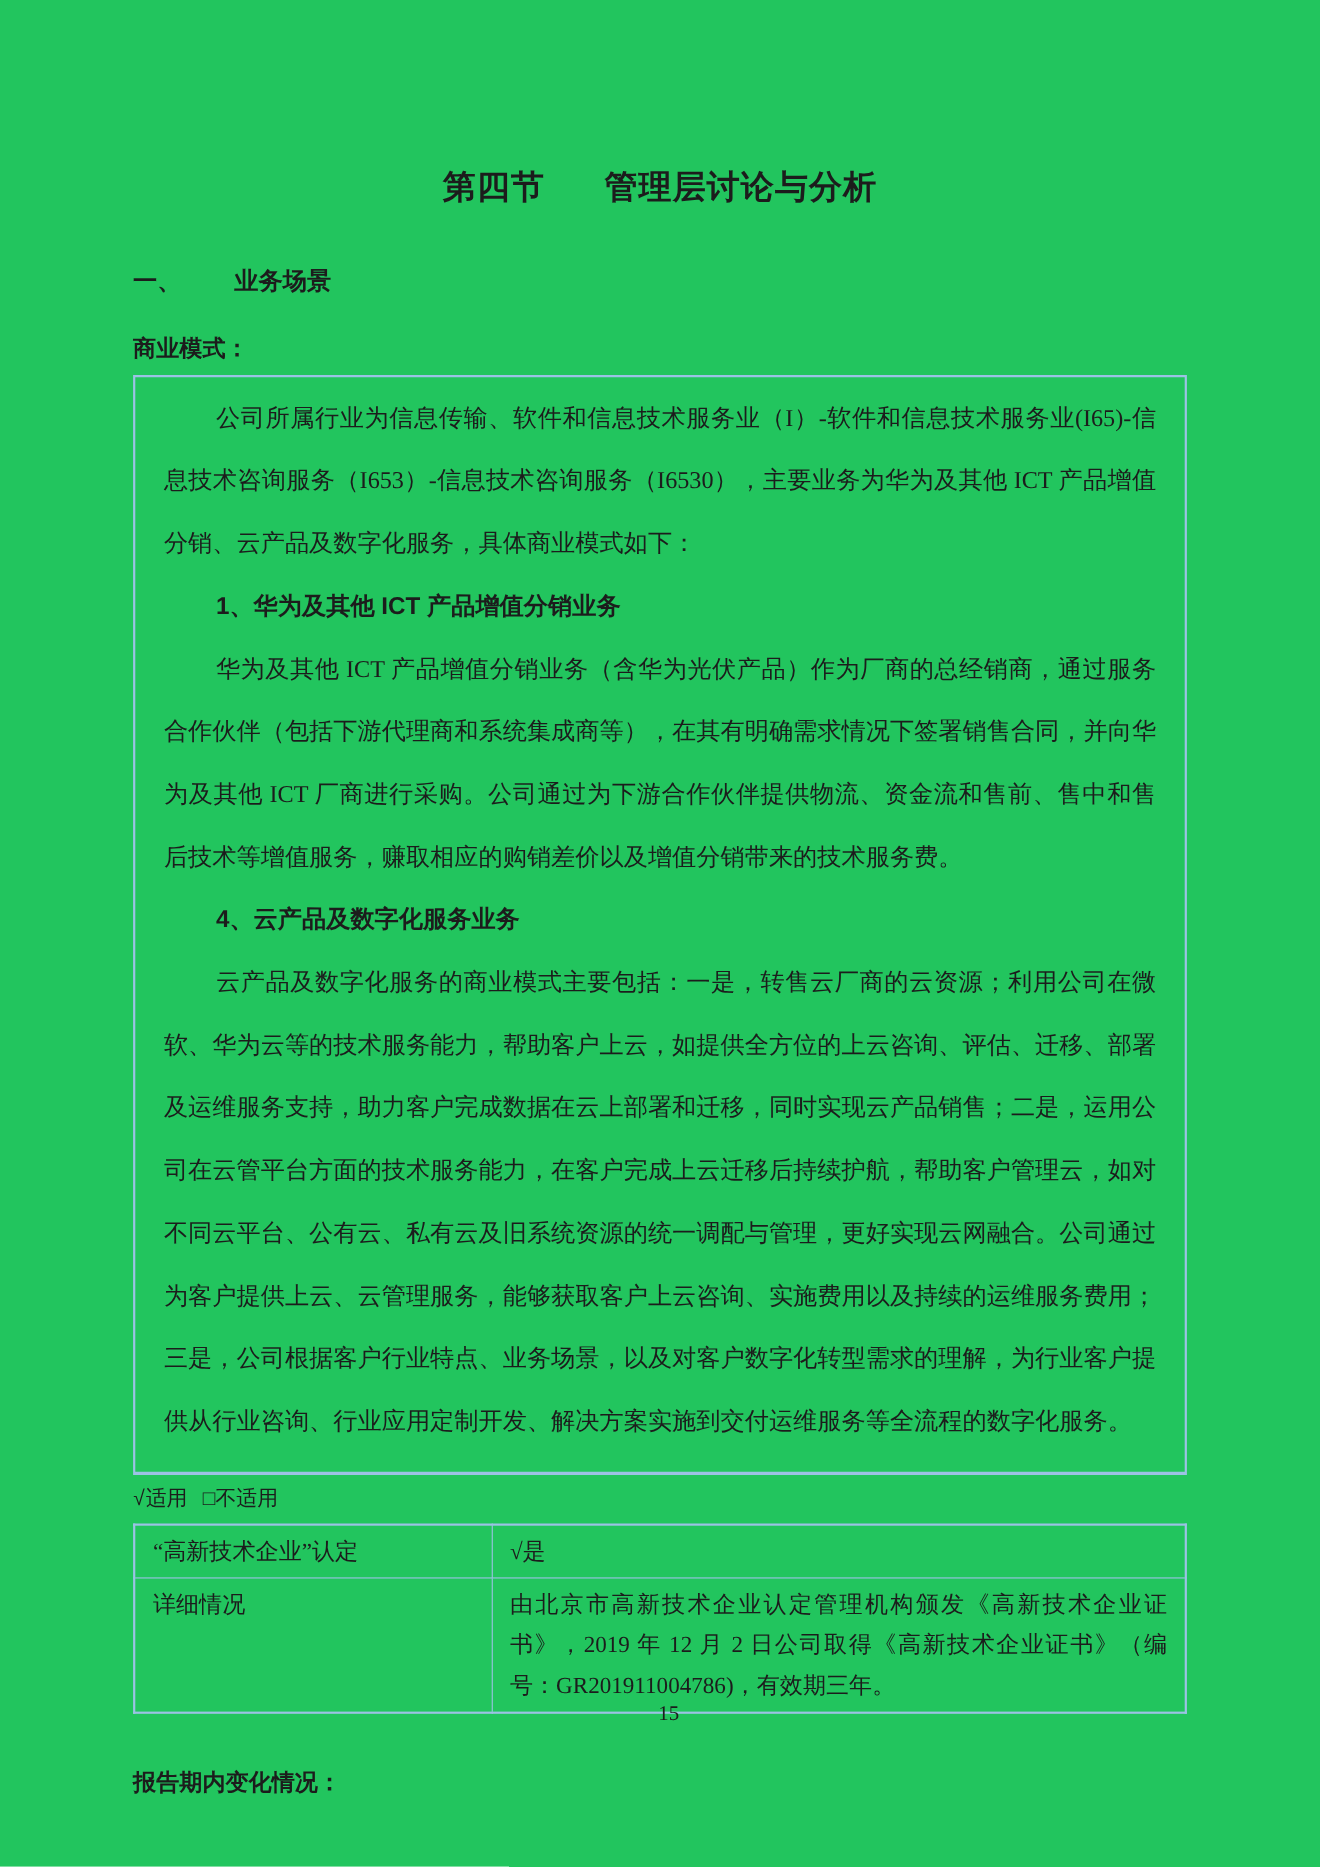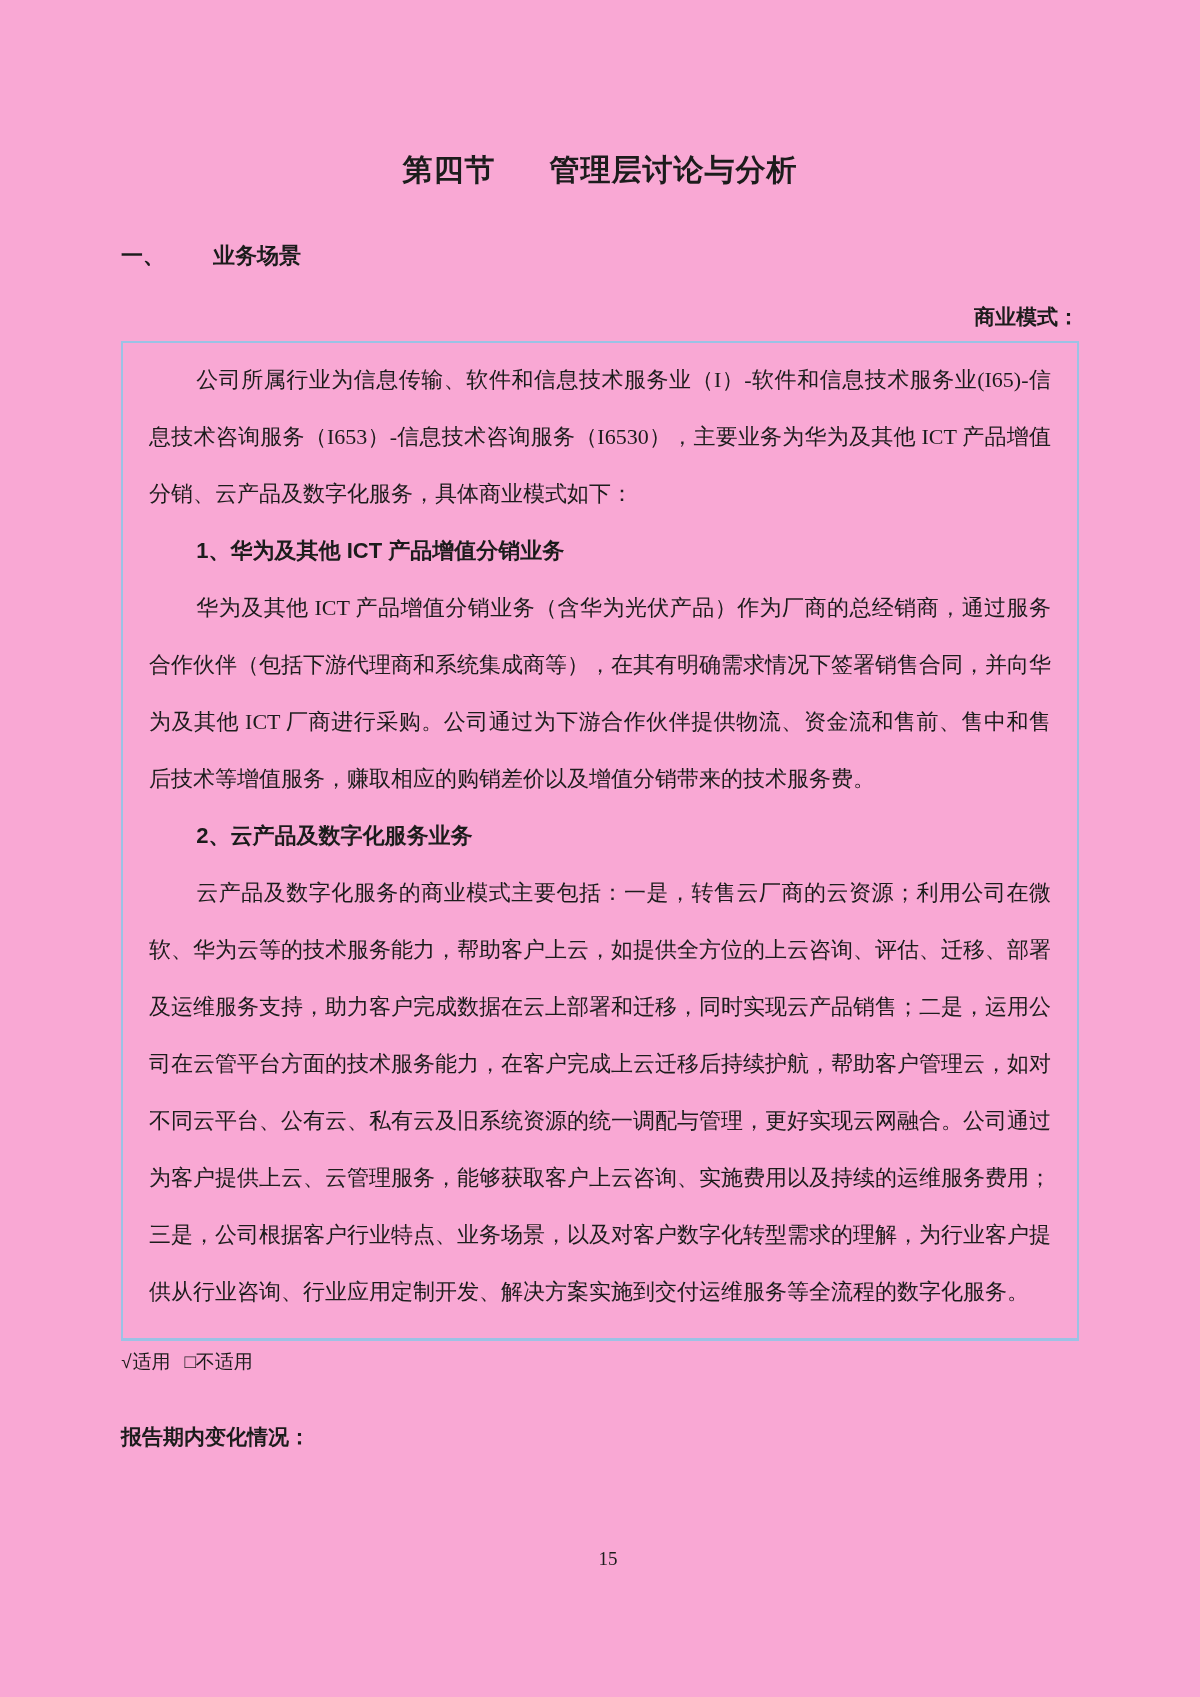--- a/index.html
+++ b/index.html
@@ -1,21 +1,21 @@
 <!DOCTYPE html>
 <html><head>
 <meta charset="utf-8">
 <style>
   html, body { margin: 0; padding: 0; background: #ffffff; }
   .page {
     position: relative;
     width: 1200px;
     height: 1697px;
     margin: 0 auto;
-    background: #f9a8d4;
+    background: #22c55e;
     box-sizing: border-box;
     padding: 150px 121px 0 121px;
     font-family: "Liberation Serif", "DejaVu Serif", serif;
     color: #1c1c1c;
     overflow: hidden;
   }
   .doc-title {
     text-align: center;
     font-family: "Liberation Sans", "DejaVu Sans", sans-serif;
     font-weight: bold;
@@ -31,21 +31,20 @@
     font-size: 22px;
     display: flex;
     align-items: baseline;
   }
   .section-heading .section-number { margin-right: 48px; }
   .sub-label {
     margin-top: 32px;
     font-family: "Liberation Sans", "DejaVu Sans", sans-serif;
     font-weight: bold;
     font-size: 21px;
-    text-align: right;
   }
   .model-box {
     margin-top: 10px;
     border: 2px solid #9cc2e5;
     border-bottom-width: 3px;
     padding: 8px 26px 18px 26px;
     font-size: 22px;
     line-height: 57px;
     text-align: justify;
   }
@@ -111,27 +110,45 @@
     <span class="section-number">一、</span>
     <span>业务场景</span>
   </div>
 
   <div class="sub-label">商业模式：</div>
 
   <div class="model-box">
     <p>公司所属行业为信息传输、软件和信息技术服务业（I）-软件和信息技术服务业(I65)-信息技术咨询服务（I653）-信息技术咨询服务（I6530），主要业务为华为及其他 ICT 产品增值分销、云产品及数字化服务，具体商业模式如下：</p>
     <p class="inline-heading">1、华为及其他 ICT 产品增值分销业务</p>
     <p>华为及其他 ICT 产品增值分销业务（含华为光伏产品）作为厂商的总经销商，通过服务合作伙伴（包括下游代理商和系统集成商等），在其有明确需求情况下签署销售合同，并向华为及其他 ICT 厂商进行采购。公司通过为下游合作伙伴提供物流、资金流和售前、售中和售后技术等增值服务，赚取相应的购销差价以及增值分销带来的技术服务费。</p>
-    <p class="inline-heading">2、云产品及数字化服务业务</p>
+    <p class="inline-heading">4、云产品及数字化服务业务</p>
     <p>云产品及数字化服务的商业模式主要包括：一是，转售云厂商的云资源；利用公司在微软、华为云等的技术服务能力，帮助客户上云，如提供全方位的上云咨询、评估、迁移、部署及运维服务支持，助力客户完成数据在云上部署和迁移，同时实现云产品销售；二是，运用公司在云管平台方面的技术服务能力，在客户完成上云迁移后持续护航，帮助客户管理云，如对不同云平台、公有云、私有云及旧系统资源的统一调配与管理，更好实现云网融合。公司通过为客户提供上云、云管理服务，能够获取客户上云咨询、实施费用以及持续的运维服务费用；三是，公司根据客户行业特点、业务场景，以及对客户数字化转型需求的理解，为行业客户提供从行业咨询、行业应用定制开发、解决方案实施到交付运维服务等全流程的数字化服务。</p>
   </div>
 
 
   <div class="applicability-line">
     <span class="mark">√</span><span>适用</span><span class="gap"></span><span class="mark">□</span><span>不适用</span>
   </div>
 
+  <table class="data-table innovation-table">
+    <colgroup>
+        <col class="c1">
+        <col class="c2">
+      </colgroup>
+    <tbody>
+      <tr>
+        <td>“高新技术企业”认定</td>
+        <td>
+          <span class="mark">√</span><span>是</span>
+        </td>
+      </tr>
+      <tr>
+        <td>详细情况</td>
+        <td class="detail-cell">由北京市高新技术企业认定管理机构颁发《高新技术企业证书》，2019 年 12 月 2 日公司取得《高新技术企业证书》（编号：GR201911004786)，有效期三年。</td>
+      </tr>
+    </tbody>
+  </table>
 
   <div class="block-heading changes-heading">报告期内变化情况：</div>
 
   <div class="page-number">15</div>
 
 </div>
 
 </body></html>

